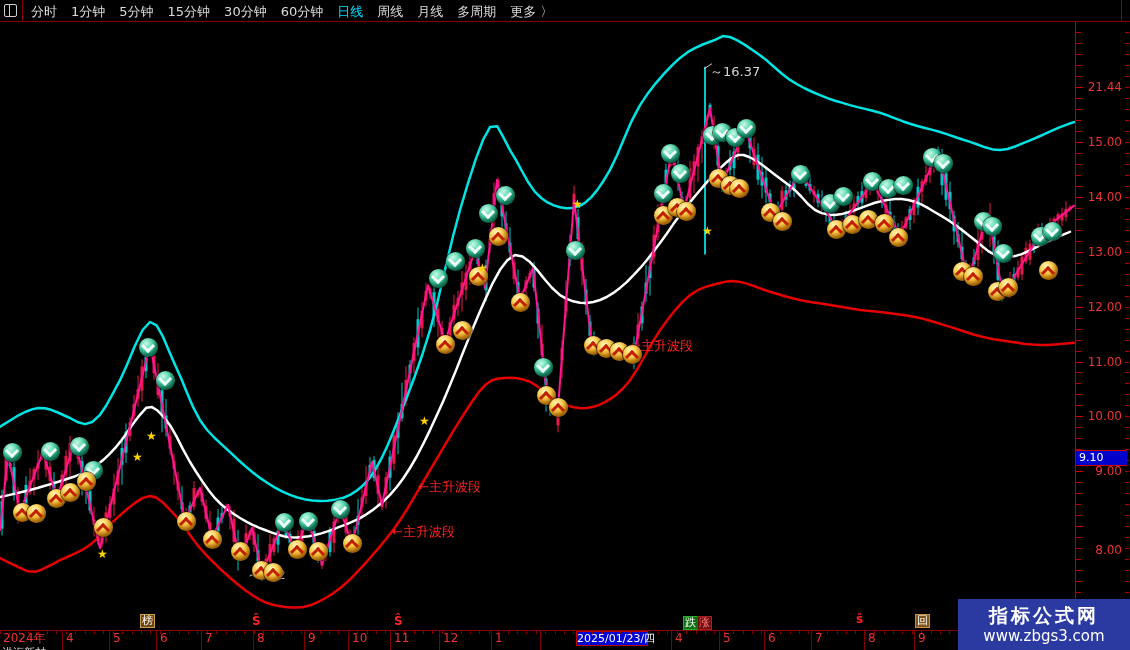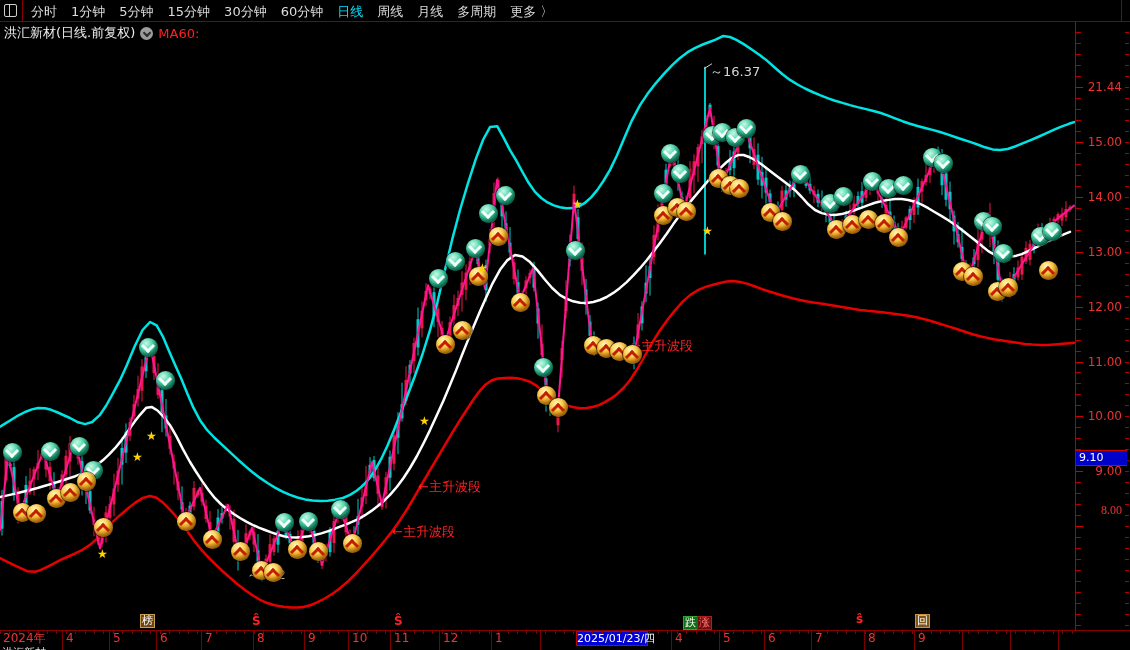--- a/index.html
+++ b/index.html
@@ -866,25 +866,20 @@
       </div>
       <span class="star" style="left: 97px; top: 548px;">★</span>
       <span class="star" style="left: 132px; top: 451px;">★</span>
       <span class="star" style="left: 146px; top: 430px;">★</span>
       <span class="star" style="left: 419px; top: 415px;">★</span>
       <span class="star" style="left: 477px; top: 262px;">★</span>
       <span class="star" style="left: 572px; top: 198px;">★</span>
       <span class="star" style="left: 702px; top: 225px;">★</span>
     </div>
 
-  <div class="title-bar">
-    <span class="title-text">洪汇新材(日线.前复权)</span>
-    <span class="title-chevron"></span>
-    <span class="ma-label">MA60:</span>
-  </div>
 
   <div class="y-axis" id="y-axis">
       <div class="y-tick" style="left: 0px; width: 5px; top: 603px;"></div>
       <div class="y-tick" style="right: 2px; width: 4px; top: 603px;"></div>
       <div class="y-tick" style="left: 0px; width: 5px; top: 592px;"></div>
       <div class="y-tick" style="right: 2px; width: 4px; top: 592px;"></div>
       <div class="y-tick" style="left: 0px; width: 5px; top: 581px;"></div>
       <div class="y-tick" style="right: 2px; width: 4px; top: 581px;"></div>
       <div class="y-tick" style="left: 0px; width: 5px; top: 570px;"></div>
       <div class="y-tick" style="right: 2px; width: 4px; top: 570px;"></div>
@@ -999,21 +994,21 @@
       <div class="y-label" style="top: 222px;">13.00</div>
       <div class="y-tick" style="left: 0px; width: 7px; top: 230px; background: rgb(208, 0, 0);"></div>
       <div class="y-label" style="top: 277px;">12.00</div>
       <div class="y-tick" style="left: 0px; width: 7px; top: 285px; background: rgb(208, 0, 0);"></div>
       <div class="y-label" style="top: 332px;">11.00</div>
       <div class="y-tick" style="left: 0px; width: 7px; top: 340px; background: rgb(208, 0, 0);"></div>
       <div class="y-label" style="top: 386px;">10.00</div>
       <div class="y-tick" style="left: 0px; width: 7px; top: 394px; background: rgb(208, 0, 0);"></div>
       <div class="y-label" style="top: 441px;">9.00</div>
       <div class="y-tick" style="left: 0px; width: 7px; top: 449px; background: rgb(208, 0, 0);"></div>
-      <div class="y-label" style="top: 480px; font-family: Liberation Serif, serif;">8.00</div>
+      <div class="y-label" style="top: 520px;">8.00</div>
       <div class="y-tick" style="left: 0px; width: 7px; top: 504px; background: rgb(208, 0, 0);"></div>
     </div>
   <div class="price-flag">9.10</div>
 
   <div class="axis-markers" id="axis-markers">
       <span class="mk-box" style="left: 140px; top: 614px; color: rgb(255, 255, 255); background: rgb(110, 68, 16); border-color: rgb(200, 160, 80);">榜</span>
       <span class="mk-text" style="left: 252px; top: 614px; color: rgb(255, 34, 34);">Ŝ</span>
       <span class="mk-text" style="left: 394px; top: 614px; color: rgb(255, 34, 34);">Ŝ</span>
       <span class="mk-box" style="left: 683px; top: 616px; color: rgb(255, 255, 255); background: rgb(16, 110, 18); border-color: rgb(42, 170, 42);">跌</span>
       <span class="mk-box" style="left: 697px; top: 616px; color: rgb(255, 122, 122); background: rgb(110, 14, 14); border-color: rgb(170, 32, 32);">涨</span>
@@ -1193,14 +1188,18 @@
       <div class="strip-div" style="left: 719px;"></div>
       <div class="strip-div" style="left: 764px;"></div>
       <div class="strip-div" style="left: 811px;"></div>
       <div class="strip-div" style="left: 864px;"></div>
       <div class="strip-div" style="left: 914px;"></div>
       <div class="strip-div" style="left: 962px;"></div>
       <div class="strip-div" style="left: 1010px;"></div>
       <div class="strip-div" style="left: 1058px;"></div>
     </div>
 
+  <div class="watermark">
+    <span class="wm1">指标公式网</span>
+    <span class="wm2">www.zbgs3.com</span>
+  </div>
 
 </div>
 
 </body></html>

